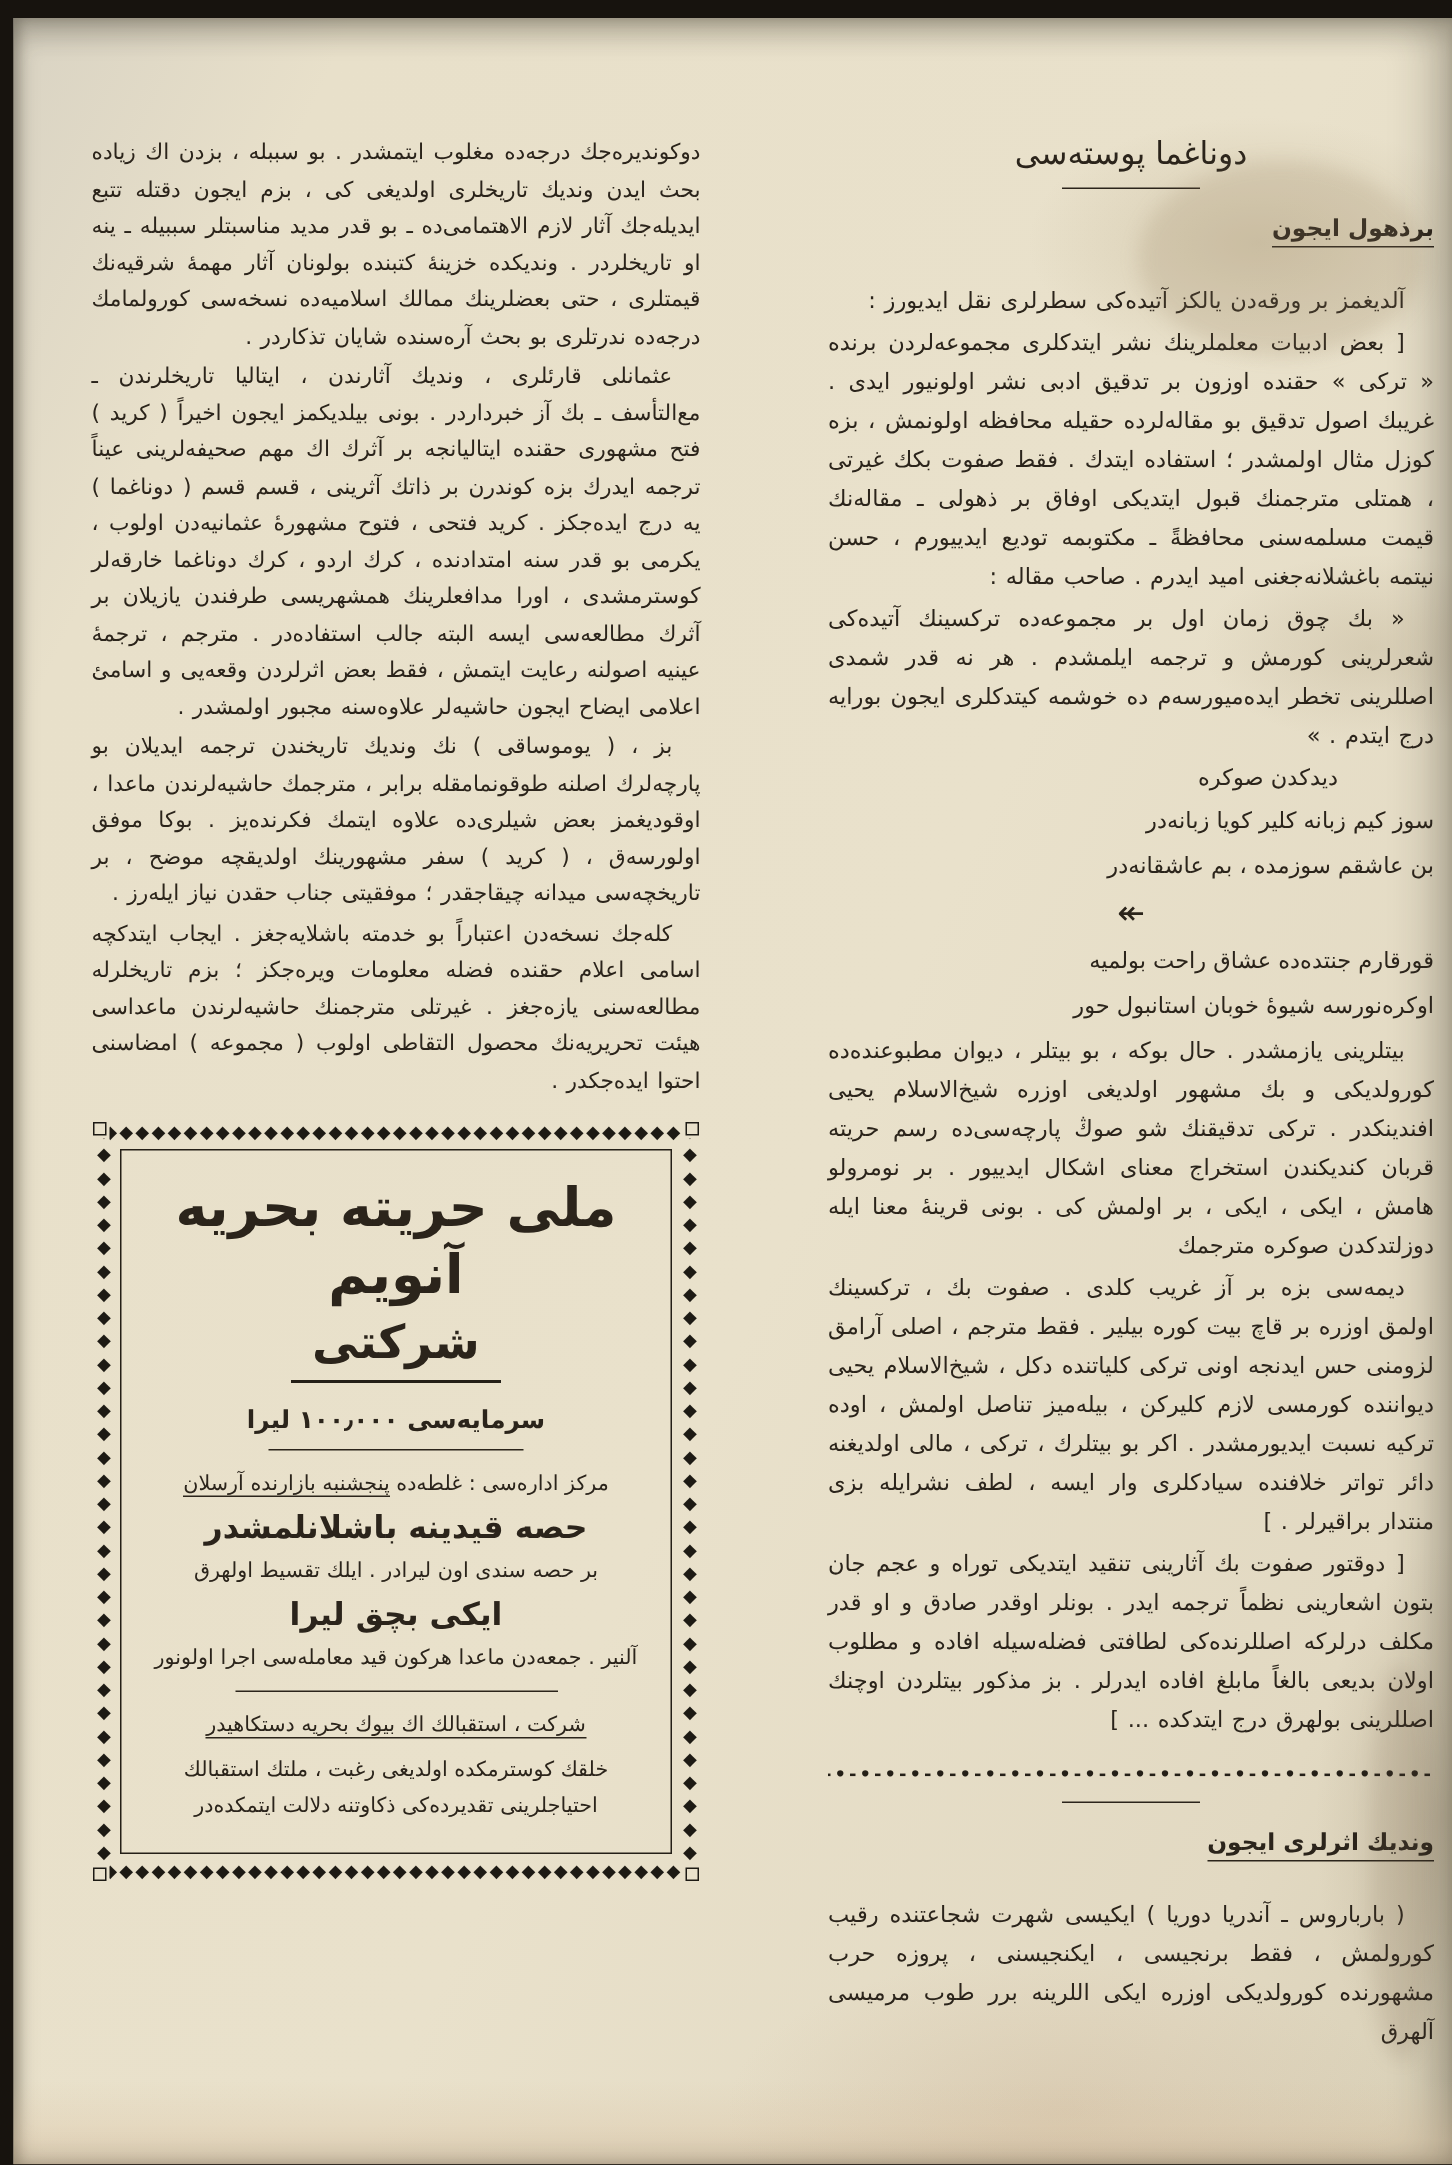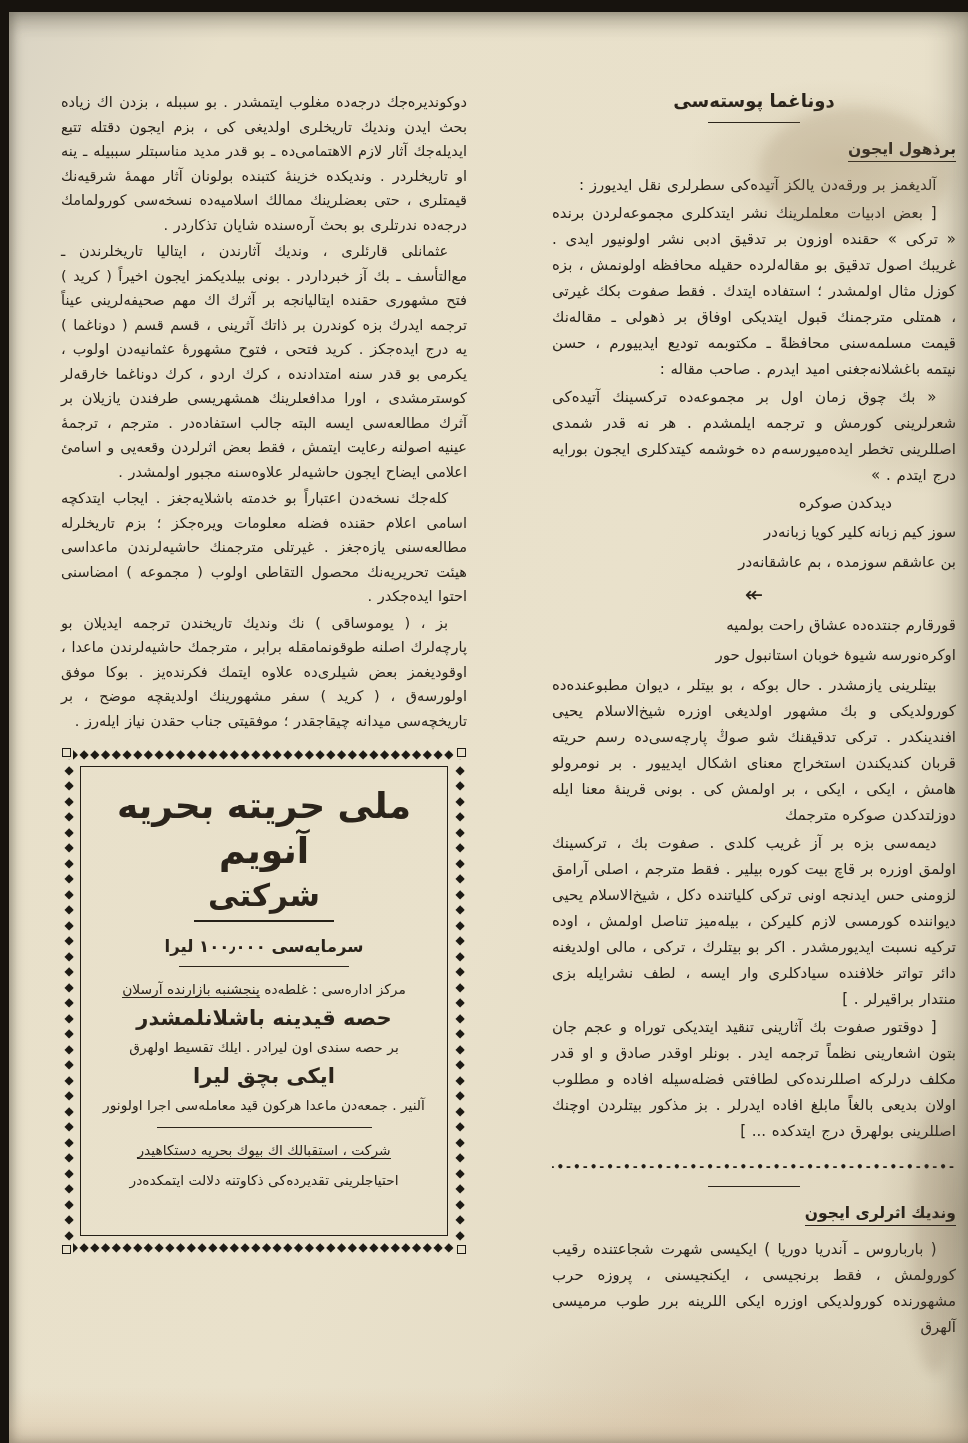--- a/index.html
+++ b/index.html
@@ -34,25 +34,25 @@
   .col-right { right:12px; width:404px; }
   .col-left  { left:52px;  width:406px; }
 
   .body-text {
     font-size:15px; line-height:26px; text-align:justify;
     text-indent:1.3em; margin-bottom:2px; word-spacing:1px;
   }
   .col-left .body-text { font-size:14.5px; line-height:24.5px; }
   .no-indent { text-indent:0; }
 
-  .art-title { font-size:18px; font-weight:bold; text-align:center; letter-spacing:1px; }
+  .art-title { font-size:21px; font-weight:normal; text-align:center; letter-spacing:1px; }
   .title-rule { width:92px; border-top:1.4px solid #2b241b; margin:11px auto 16px auto; }
   .art-sub {
     display:inline-block; font-size:15.5px; font-weight:bold;
-    border-bottom:1.3px solid #2b241b; padding-bottom:3px; margin-bottom:10px;
+    border-bottom:1.3px solid #2b241b; padding-bottom:3px; margin-bottom:22px;
   }
 
   .aside-line { font-size:15px; line-height:26px; padding-right:64px; margin:2px 0; }
   .couplet { text-align:right; font-size:15px; line-height:27px; margin:3px 0; }
   .ornament { text-align:center; font-size:22px; line-height:26px; margin:6px 0 4px; color:#2b241b; }
 
   .dashdot-divider {
     white-space:nowrap; overflow:hidden; text-align:center;
     font-size:12px; letter-spacing:2px; line-height:14px;
     margin:16px 0 12px; color:#241f17; font-weight:bold;
@@ -127,22 +127,22 @@
           <span class="art-sub">وندیك اثرلری ایجون</span>
         </div>
 
         <p class="body-text">( بارباروس ـ آندریا دوریا ) ایکیسی شهرت شجاعتنده رقیب کورولمش ، فقط برنجیسی ، ایکنجیسنی ، پروزه حرب مشهورنده کورولدیکی اوزره ایکی اللرینه برر طوب مرمیسی آلهرق</p>
       </div>
     </div>
 
     <div class="col col-left">
       <p class="body-text no-indent">دوکوندیره‌جك درجه‌ده مغلوب ایتمشدر . بو سببله ، بزدن اك زیاده بحث ایدن وندیك تاریخلری اولدیغی کی ، بزم ایجون دقتله تتبع ایدیله‌جك آثار لازم الاهتمامی‌ده ـ بو قدر مدید مناسبتلر سببیله ـ ینه او تاریخلردر . وندیکده خزینهٔ کتبنده بولونان آثار مهمهٔ شرقیه‌نك قیمتلری ، حتی بعضلرینك ممالك اسلامیه‌ده نسخه‌سی کورولمامك درجه‌ده ندرتلری بو بحث آره‌سنده شایان تذکاردر .</p>
       <p class="body-text">عثمانلی قارئلری ، وندیك آثارندن ، ایتالیا تاریخلرندن ـ مع‌التأسف ـ بك آز خبرداردر . بونی بیلدیکمز ایجون اخیراً ( کرید ) فتح مشهوری حقنده ایتالیانجه بر آثرك اك مهم صحیفه‌لرینی عیناً ترجمه ایدرك بزه کوندرن بر ذاتك آثرینی ، قسم قسم ( دوناغما ) یه درج ایده‌جکز . کرید فتحی ، فتوح مشهورهٔ عثمانیه‌دن اولوب ، یکرمی بو قدر سنه امتدادنده ، کرك اردو ، کرك دوناغما خارقه‌لر کوسترمشدی ، اورا مدافعلرینك همشهریسی طرفندن یازیلان بر آثرك مطالعه‌سی ایسه البته جالب استفاده‌در . مترجم ، ترجمهٔ عینیه اصولنه رعایت ایتمش ، فقط بعض اثرلردن وقعه‌یی و اسامئ اعلامی ایضاح ایجون حاشیه‌لر علاوه‌سنه مجبور اولمشدر .</p>
+      <p class="body-text">بز ، ( یوموساقی ) نك وندیك تاریخندن ترجمه ایدیلان بو پارچه‌لرك اصلنه طوقونمامقله برابر ، مترجمك حاشیه‌لرندن ماعدا ، اوقودیغمز بعض شیلری‌ده علاوه ایتمك فکرنده‌یز . بوکا موفق اولورسه‌ق ، ( کرید ) سفر مشهورینك اولدیقچه موضح ، بر تاریخچه‌سی میدانه چیقاجقدر ؛ موفقیتی جناب حقدن نیاز ایله‌رز .</p>
       <p class="body-text">کله‌جك نسخه‌دن اعتباراً بو خدمته باشلایه‌جغز . ایجاب ایتدکچه اسامی اعلام حقنده فضله معلومات ویره‌جکز ؛ بزم تاریخلرله مطالعه‌سنی یازه‌جغز . غیرتلی مترجمنك حاشیه‌لرندن ماعداسی هیئت تحریریه‌نك محصول التقاطی اولوب ( مجموعه ) امضاسنی احتوا ایده‌جکدر .</p>
-      <p class="body-text">بز ، ( یوموساقی ) نك وندیك تاریخندن ترجمه ایدیلان بو پارچه‌لرك اصلنه طوقونمامقله برابر ، مترجمك حاشیه‌لرندن ماعدا ، اوقودیغمز بعض شیلری‌ده علاوه ایتمك فکرنده‌یز . بوکا موفق اولورسه‌ق ، ( کرید ) سفر مشهورینك اولدیقچه موضح ، بر تاریخچه‌سی میدانه چیقاجقدر ؛ موفقیتی جناب حقدن نیاز ایله‌رز .</p>
 
       <div class="ad">
         <div class="ad-border h top">◆◆◆◆◆◆◆◆◆◆◆◆◆◆◆◆◆◆◆◆◆◆◆◆◆◆◆◆◆◆◆◆◆◆◆◆◆◆◆◆◆◆◆◆◆◆</div>
         <div class="ad-border h bottom">◆◆◆◆◆◆◆◆◆◆◆◆◆◆◆◆◆◆◆◆◆◆◆◆◆◆◆◆◆◆◆◆◆◆◆◆◆◆◆◆◆◆◆◆◆◆</div>
         <div class="ad-border v right">◆◆◆◆◆◆◆◆◆◆◆◆◆◆◆◆◆◆◆◆◆◆◆◆◆◆◆◆◆◆◆◆◆◆◆◆◆◆◆◆◆◆◆◆◆◆◆◆◆◆◆◆◆◆◆◆◆◆</div>
         <div class="ad-border v left">◆◆◆◆◆◆◆◆◆◆◆◆◆◆◆◆◆◆◆◆◆◆◆◆◆◆◆◆◆◆◆◆◆◆◆◆◆◆◆◆◆◆◆◆◆◆◆◆◆◆◆◆◆◆◆◆◆◆</div>
         <div class="ad-corner tl"></div>
         <div class="ad-corner tr"></div>
         <div class="ad-corner bl"></div>
         <div class="ad-corner br"></div>
@@ -162,20 +162,21 @@
           <div class="ad-big">حصه قیدینه باشلانلمشدر</div>
           <div class="ad-line">بر حصه سندی اون لیرادر . ایلك تقسیط اولهرق</div>
           <div class="ad-big">ایکی بچق لیرا</div>
           <div class="ad-line">آلنیر . جمعه‌دن ماعدا هرکون قید معامله‌سی اجرا اولونور</div>
           <div class="ad-rule wide"></div>
 
           <div class="ad-line">
             <span class="u">شرکت ، استقبالك اك بیوك بحریه دستکاهیدر</span>
           </div>
           <div class="ad-gap"></div>
+          <div class="ad-line">خلقك کوسترمکده اولدیغی رغبت ، ملتك استقبالك</div>
           <div class="ad-line">احتیاجلرینی تقدیرده‌کی ذکاوتنه دلالت ایتمکده‌در</div>
         </div>
       </div>
     </div>
 
     <div class="stain" style="left:750px; top:95px; width:190px; height:130px; background:rgba(150,130,95,.18); border-radius:50%;"></div>
     <div class="stain" style="left:905px; top:1100px; width:40px; height:260px; background:rgba(110,95,70,.14); border-radius:40%;"></div>
   </div>
 </div>
 

